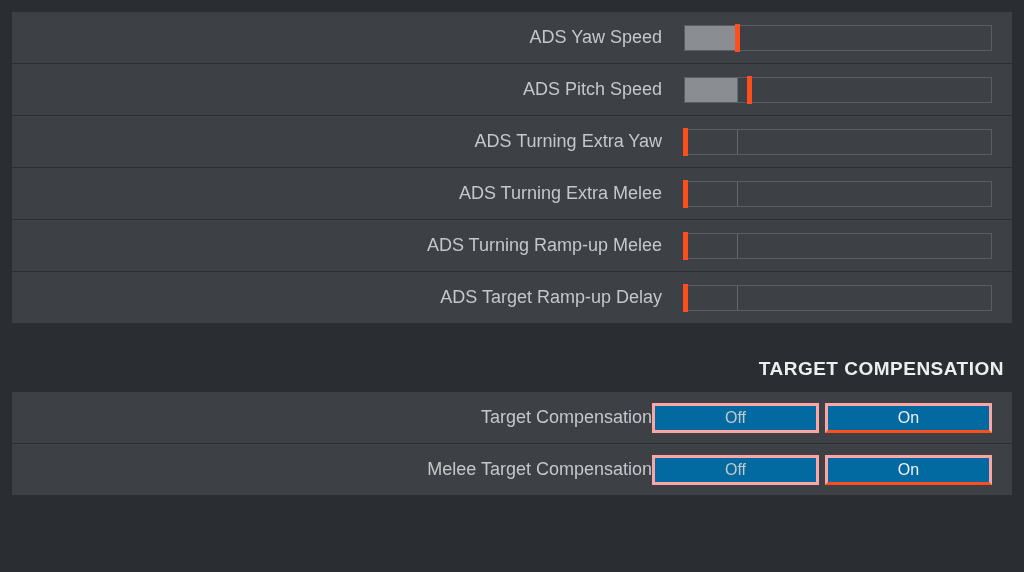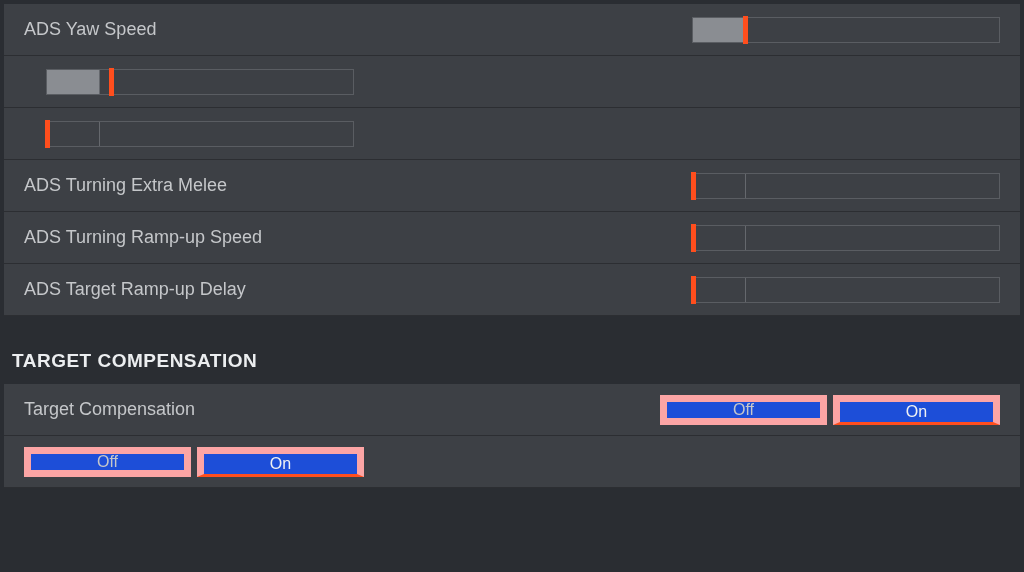--- a/index.html
+++ b/index.html
@@ -9,21 +9,22 @@
     }
     body {
       width: 1024px;
       height: 572px;
       background: #2a2d32;
       font-family: -apple-system, BlinkMacSystemFont, 'Segoe UI', Arial, sans-serif;
       overflow: hidden;
     }
     .settings-container {
       width: 100%;
-      padding: 4px;
+      padding: 12px;
+      text-align: right;
     }
     .setting-row {
       display: flex;
       align-items: center;
       height: 52px;
       background: #3d4045;
       border-bottom: 1px solid #2c2e32;
       padding: 0 20px;
     }
     .setting-label {
@@ -81,22 +82,22 @@
     }
     .toggle-wrap {
       width: 340px;
       display: flex;
       gap: 6px;
       justify-content: flex-end;
     }
     .toggle-btn {
       flex: 1;
       height: 30px;
-      border: 7px solid #fca5a5;
-      background: #1d4ed8;
+      border: 3px solid #fca5a5;
+      background: #0369a1;
       color: #c5c7ca;
       font-size: 16px;
       display: flex;
       align-items: center;
       justify-content: center;
       cursor: pointer;
     }
     .toggle-btn.active {
       border-bottom: 3px solid #ff4e1d;
       color: #f0f1f3;
@@ -111,49 +112,51 @@
         <div class="setting-label">ADS Yaw Speed</div>
         <div class="slider-wrap">
           <div class="slider">
             <div class="slider-fill" style="width: 17%;"></div>
             <div class="slider-tick" style="left: 17%;"></div>
             <div class="slider-handle" style="left: 17%;"></div>
           </div>
         </div>
       </div>
       <div class="setting-row">
+        <div class="setting-label">ADS Pitch Speed</div>
         <div class="slider-wrap">
           <div class="slider">
             <div class="slider-fill" style="width: 17%;"></div>
             <div class="slider-tick" style="left: 17%;"></div>
             <div class="slider-handle" style="left: 21%;"></div>
           </div>
         </div>
       </div>
       <div class="setting-row">
+        <div class="setting-label">ADS Turning Extra Yaw</div>
         <div class="slider-wrap">
           <div class="slider">
             <div class="slider-fill" style="width: 0%;"></div>
             <div class="slider-tick" style="left: 17%;"></div>
             <div class="slider-handle" style="left: 0%;"></div>
           </div>
         </div>
       </div>
       <div class="setting-row">
         <div class="setting-label">ADS Turning Extra Melee</div>
         <div class="slider-wrap">
           <div class="slider">
             <div class="slider-fill" style="width: 0%;"></div>
             <div class="slider-tick" style="left: 17%;"></div>
             <div class="slider-handle" style="left: 0%;"></div>
           </div>
         </div>
       </div>
       <div class="setting-row">
-        <div class="setting-label">ADS Turning Ramp-up Speed</div>
+        <div class="setting-label">ADS Turning Ramp-up Melee</div>
         <div class="slider-wrap">
           <div class="slider">
             <div class="slider-fill" style="width: 0%;"></div>
             <div class="slider-tick" style="left: 17%;"></div>
             <div class="slider-handle" style="left: 0%;"></div>
           </div>
         </div>
       </div>
       <div class="setting-row">
         <div class="setting-label">ADS Target Ramp-up Delay</div>
@@ -170,19 +173,20 @@
   <div class="section-header">TARGET COMPENSATION</div>
   <div id="toggles-section">
       <div class="setting-row">
         <div class="setting-label">Target Compensation</div>
         <div class="toggle-wrap">
           <div class="toggle-btn">Off</div>
           <div class="toggle-btn active">On</div>
         </div>
       </div>
       <div class="setting-row">
+        <div class="setting-label">Melee Target Compensation</div>
         <div class="toggle-wrap">
           <div class="toggle-btn">Off</div>
           <div class="toggle-btn active">On</div>
         </div>
       </div>
     </div>
 </div>
 
 </body></html>

